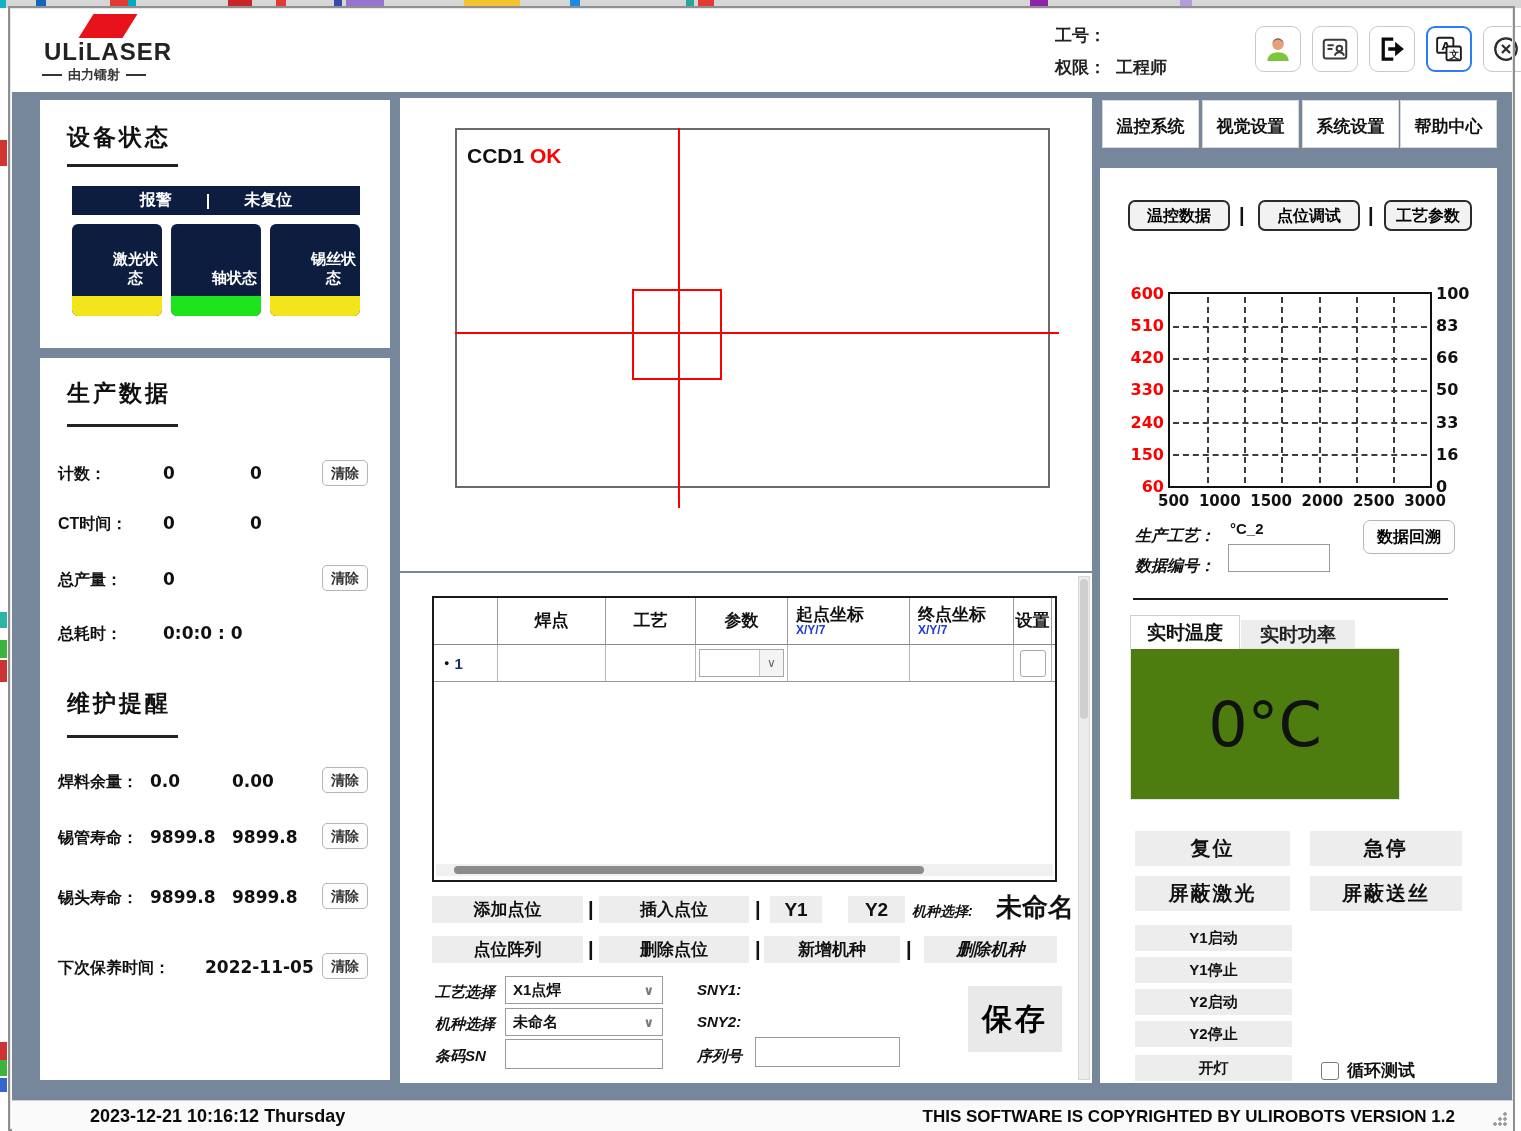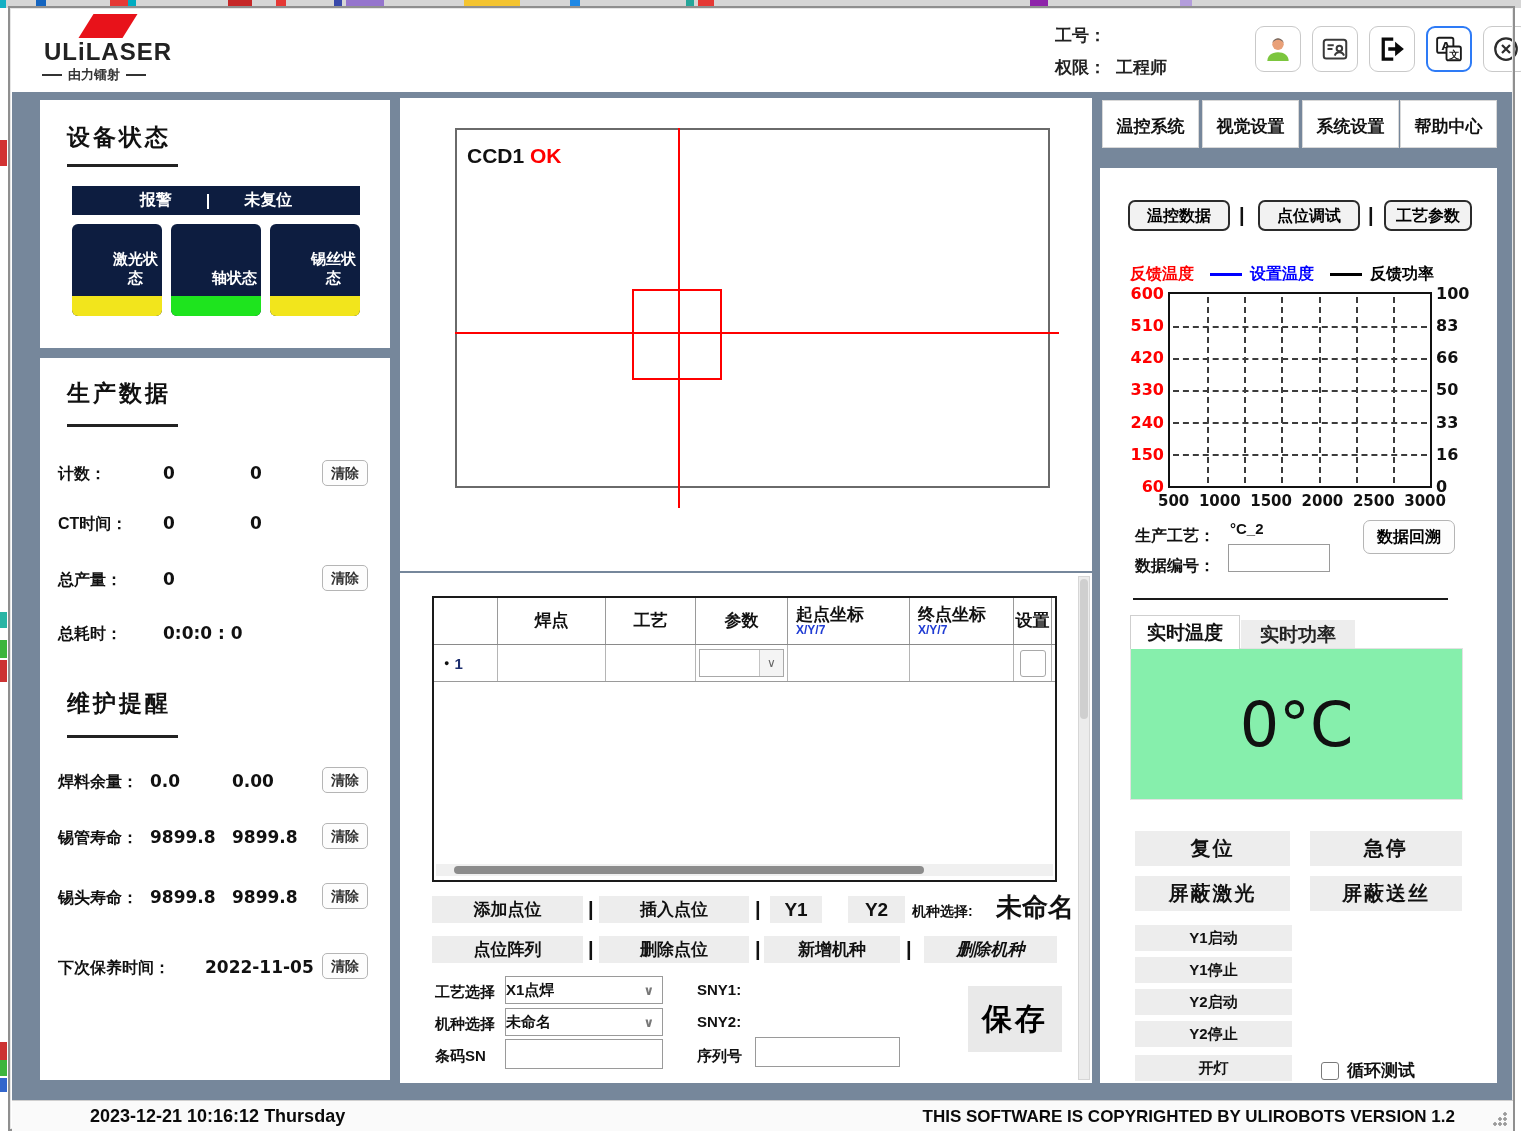--- a/index.html
+++ b/index.html
@@ -72,23 +72,23 @@
   .cellcombo .arr { margin-left:auto; width:24px; border-left:1px solid #c4c4c4; background:#f4f4f4;
                     display:flex; align-items:center; justify-content:center; color:#666; font-size:12px; }
   .cellbtn { margin:4px auto; width:26px; height:27px; background:#fff; border:1px solid #a9a9a9; border-radius:3px; cursor:pointer; }
   .hscroll { position:absolute; left:2px; bottom:4px; width:617px; height:12px; background:#f0f0f0; }
   .hscroll .thumb { position:absolute; left:18px; top:2px; width:470px; height:8px; background:#8c8c8c; border-radius:4px; }
   .vscroll { position:absolute; left:678px; top:3px; width:12px; height:504px; background:#ececec; border:1px solid #d6d6d6; }
   .vscroll .thumb { position:absolute; left:1px; top:2px; width:8px; height:140px; background:#cfcfcf; border-radius:4px; }
 
   .act-btn { position:absolute; height:27px; font-size:17px; font-weight:bold; line-height:27px; }
   .sepv { position:absolute; font-size:20px; font-weight:bold; }
-  .form-label { position:absolute; font-size:15px; font-weight:bold; }
+  .form-label { position:absolute; font-size:15px; font-weight:bold;font-style:italic; }
   .combo { position:absolute; height:28px; background:#fff; border:1px solid #9a9a9a; display:flex; align-items:center;
-           font-size:15px; font-weight:bold; cursor:pointer; }
+           padding-left:7px; font-size:15px; font-weight:bold; cursor:pointer; }
   .combo .arr { margin-left:auto; margin-right:8px; color:#777; font-size:13px; }
   .tinput { position:absolute; height:30px; background:#fff; border:1px solid #9a9a9a; font-size:15px; padding:0 6px;
             font-family:inherit; }
   .save-btn { position:absolute; left:568px; top:413px; width:94px; height:66px; background:#e9e9e9; border:none;
               font-size:30px; font-weight:bold; letter-spacing:3px; cursor:pointer; }
 
   
   .rtab { position:absolute; top:100px; width:97px; height:48px; background:#fff; border:1px solid #d8d8d8;
           display:flex; align-items:flex-end; justify-content:center; padding-bottom:9px;
           font-size:17px; font-weight:bold; cursor:pointer; }
@@ -112,21 +112,21 @@
             justify-content:space-between; align-items:flex-end; font-size:16px; font-weight:bold; color:#f00;
             font-family:"DejaVu Sans",sans-serif; }
   .axis-r { position:absolute; left:336px; top:116px; width:40px; height:212px; display:flex; flex-direction:column;
             justify-content:space-between; font-size:16px; font-weight:bold; color:#111; font-family:"DejaVu Sans",sans-serif; }
   .axis-x { position:absolute; left:58px; top:324px; width:288px; display:flex; justify-content:space-between;
             font-size:15px; font-weight:bold; color:#111; font-family:"DejaVu Sans",sans-serif; }
 
   .rt-tab { position:absolute; font-size:19px; font-weight:bold; text-align:center; cursor:pointer; }
   .rt-tab.on { background:#fff; border:1px solid #cfcfcf; border-bottom:none; z-index:2; }
   .rt-tab.off { background:#ededed; color:#222; }
-  .rt-display { position:absolute; left:30px; top:480px; width:333px; height:152px; background:#86efac; border:1px solid #e2e2e2;
+  .rt-display { position:absolute; left:30px; top:480px; width:270px; height:152px; background:#4d7c0f; border:1px solid #e2e2e2;
                 display:flex; align-items:center; justify-content:center; }
   .rt-value { font-size:62px; color:#111; font-family:"DejaVu Sans",sans-serif; }
 
   .ctl-big { position:absolute; height:35px; font-size:20px; font-weight:bold; letter-spacing:2px; }
   .ctl-sm  { position:absolute; width:157px; height:26px; font-size:15px; font-weight:bold; }
   .start-btn { position:absolute; left:217px; top:756px; width:132px; height:132px; border-radius:50%;
                border:5px solid #8b7ccc; box-shadow:0 0 0 2px #a99ddd, inset 0 6px 14px rgba(255,255,255,.55);
                background:radial-gradient(circle at 38% 30%, #d4e9ff 0%, #8fc1f0 22%, #3a85d8 58%, #1d58b0 100%);
                color:#fff; font-size:38px; font-weight:bold; letter-spacing:3px; cursor:pointer;
                text-shadow:0 1px 3px rgba(0,40,120,.6); }
@@ -401,27 +401,20 @@
   <div class="rtab" style="left:1302px;">系统设置</div>
   <div class="rtab" style="left:1400px;">帮助中心</div>
 
   <div class="panel" style="left:1100px;top:168px;width:397px;height:915px;">
     <button class="sub-btn" style="left:28px;top:32px;width:102px;">温控数据</button>
     <span class="sepv" style="left:139px;top:36px;">|</span>
     <button class="sub-btn" style="left:158px;top:32px;width:102px;">点位调试</button>
     <span class="sepv" style="left:268px;top:36px;">|</span>
     <button class="sub-btn" style="left:284px;top:32px;width:88px;">工艺参数</button>
 
-    <div class="legend">
-      <span style="color:#f00;">反馈温度</span>
-      <span class="lg-line" style="border-color:#00f;margin-left:8px;"></span>
-      <span style="color:#00f;">设置温度</span>
-      <span class="lg-line" style="border-color:#000;margin-left:8px;"></span>
-      <span style="color:#000;">反馈功率</span>
-    </div>
     <div class="axis-l">
         <span>600</span>
         <span>510</span>
         <span>420</span>
         <span>330</span>
         <span>240</span>
         <span>150</span>
         <span>60</span>
       </div>
     <div class="plot">

